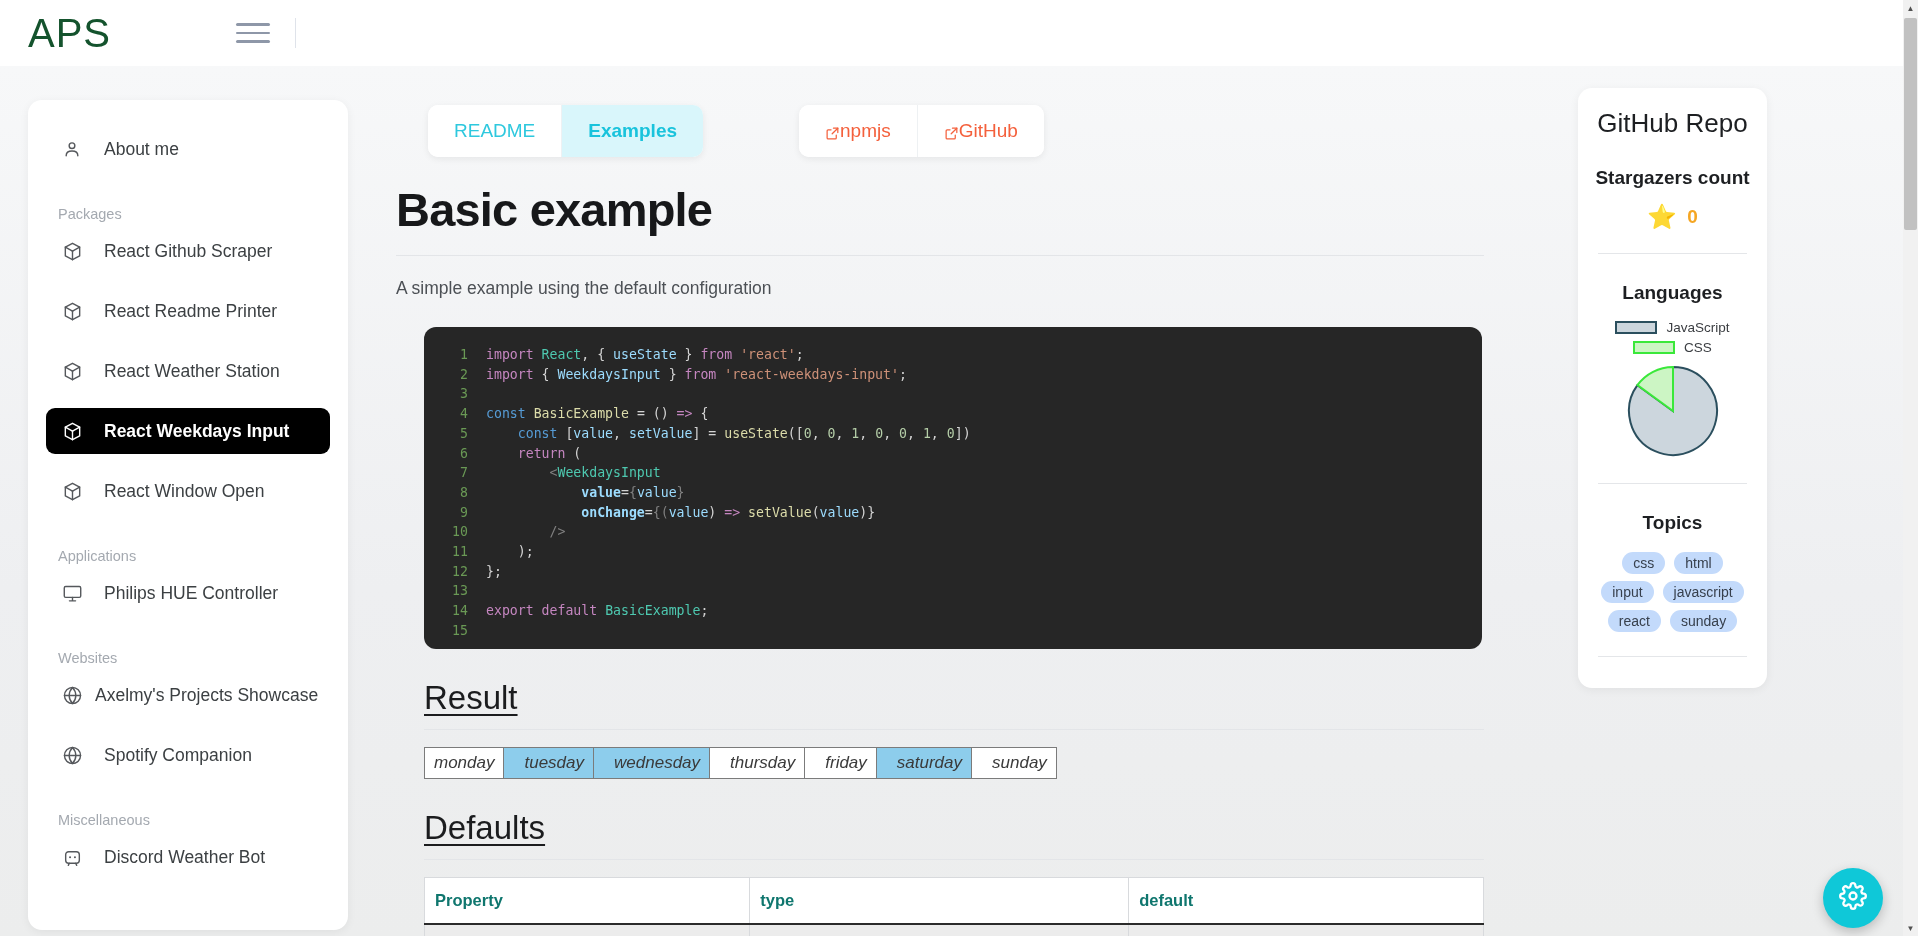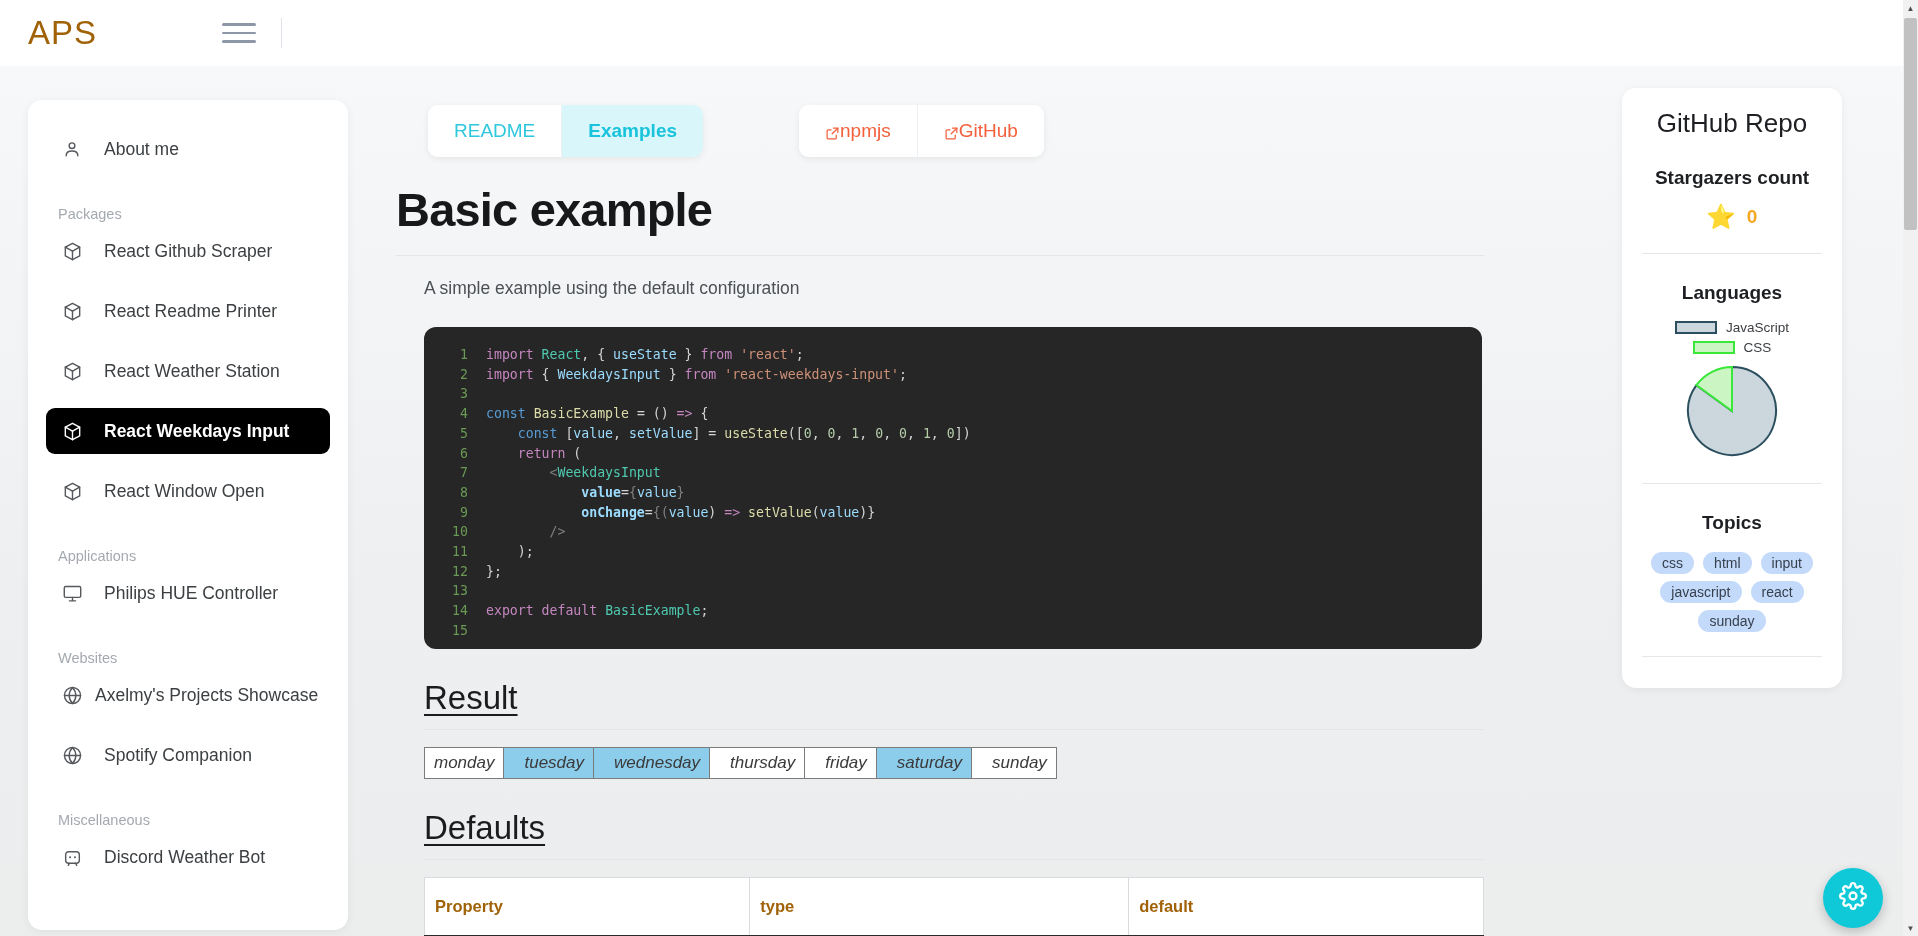--- a/index.html
+++ b/index.html
@@ -14,22 +14,22 @@
   
   .header {
     position: absolute; top: 0; left: 0;
     width: 1903px; height: 66px;
     background: #ffffff;
     display: flex; align-items: center;
     z-index: 30;
   }
   .brand {
     margin-left: 28px;
-    font-size: 33px; font-weight: 400;
-    color: #a16207; letter-spacing: 1px;
+    font-size: 40px; font-weight: 400;
+    color: #14532d; letter-spacing: 1px;
   }
   .burger {
     margin-left: 125px;
     width: 34px; height: 26px;
     display: flex; flex-direction: column; justify-content: center; gap: 6px;
     cursor: pointer;
   }
   .burger span { display: block; height: 2.5px; background: #8e97a8; border-radius: 2px; }
   .hdr-divider {
     margin-left: 25px;
@@ -102,21 +102,21 @@
   .pill-group.links { margin-left: 96px; }
   .pill.link { color: #f4603c; }
   .ext-ico { width: 15px; height: 15px; display: inline-block; }
 
   .h1 {
     margin-top: 20px;
     font-size: 47px; font-weight: 700; color: #17181a;
     letter-spacing: -0.8px;
   }
   .rule { height: 1px; background: #e3e5e8; margin-top: 18px; width: 1088px; }
-  .subtitle { margin-top: 22px; margin-left: 28px; font-size: 17.5px; color: #4c5055; }
+  .subtitle { margin-top: 22px; font-size: 17.5px; color: #4c5055; }
 
   
   .code {
     margin-top: 28px; margin-left: 28px;
     width: 1058px; height: 322px;
     background: #262626;
     border-radius: 12px;
     padding: 18px 0 0 0;
     overflow: hidden;
     font-family: "DejaVu Sans Mono", monospace;
@@ -163,34 +163,34 @@
   .wd.on { background: #8dcdec; }
 
   
   .table {
     margin-top: 17px; margin-left: 28px;
     width: 1060px;
     border-collapse: collapse;
     font-size: 16.5px;
   }
   .table th {
-    text-align: left; font-weight: 700; color: #a16207;
-    padding: 19px 10px; border: 1px solid #d8dadd;
+    text-align: left; font-weight: 700; color: #0f766e;
+    padding: 13px 10px; border: 1px solid #d8dadd;
     border-bottom: 2px solid #2b2b2b;
     background: #ffffff;
   }
   .table td {
     padding: 13px 10px; border: 1px solid #d8dadd;
     color: #3a3d41; background: #ececec;
   }
 
   
   .rpanel {
-    position: absolute; top: 88px; left: 1622px;
-    width: 220px; height: 600px;
+    position: absolute; top: 88px; left: 1578px;
+    width: 189px; height: 600px;
     background: #ffffff;
     border-radius: 14px;
     box-shadow: 0 2px 10px rgba(0,0,0,.06);
     padding: 20px 14px 0 14px;
     overflow: hidden;
     z-index: 20;
   }
   .rp-title { text-align: center; font-size: 26px; font-weight: 400; color: #1d1f22; }
   .rp-h { text-align: center; font-size: 19px; font-weight: 700; color: #1d1f22; margin-top: 28px; }
   .stars { display: flex; align-items: center; justify-content: center; gap: 10px; margin-top: 16px; }

